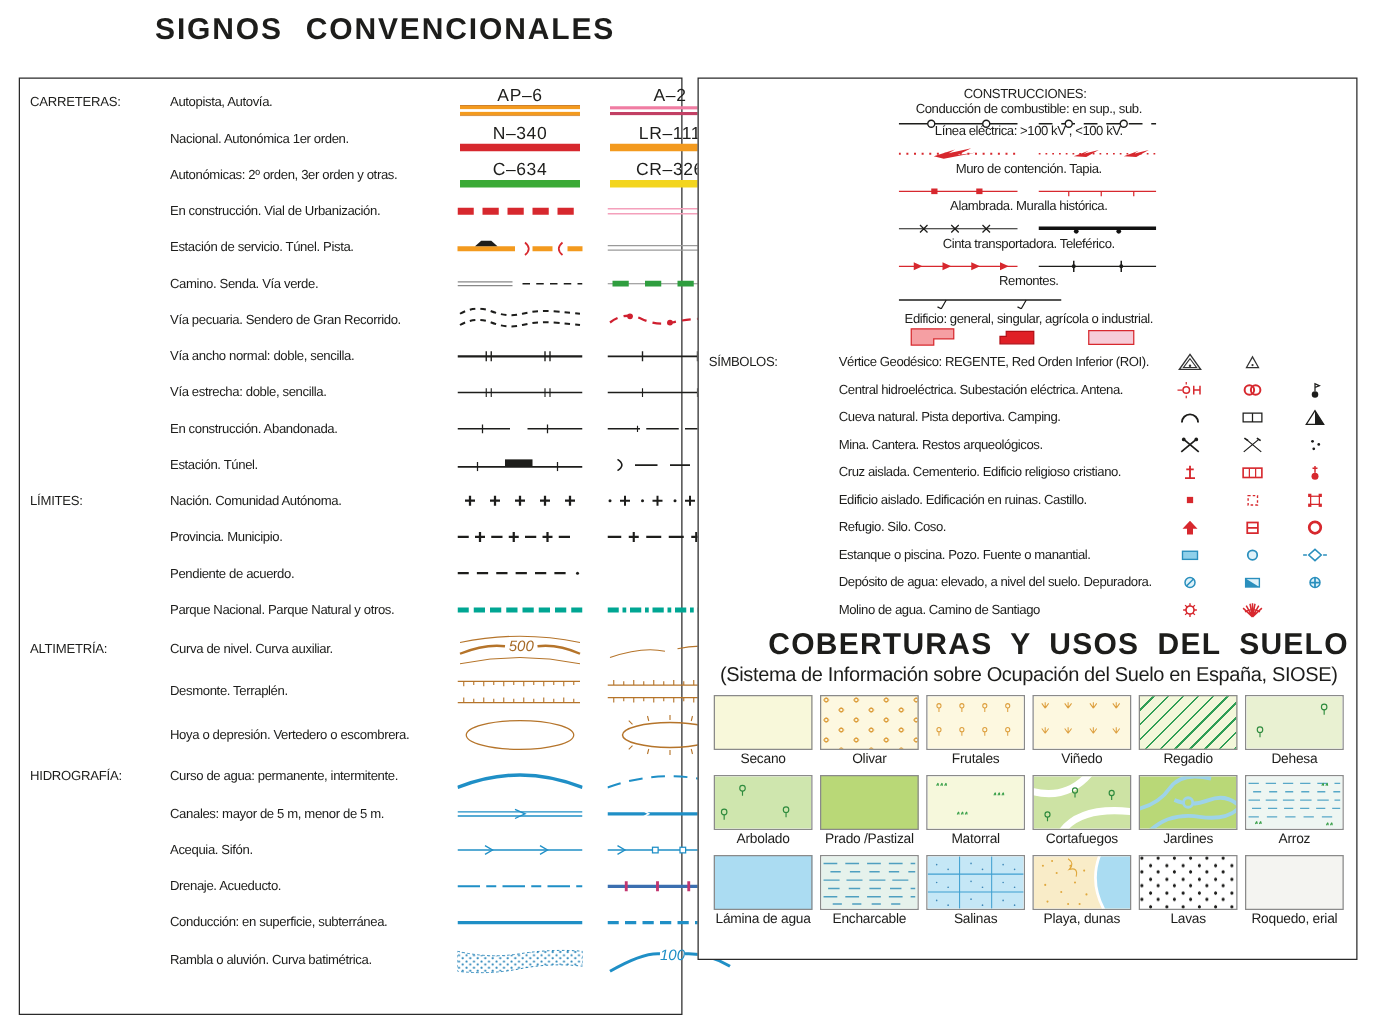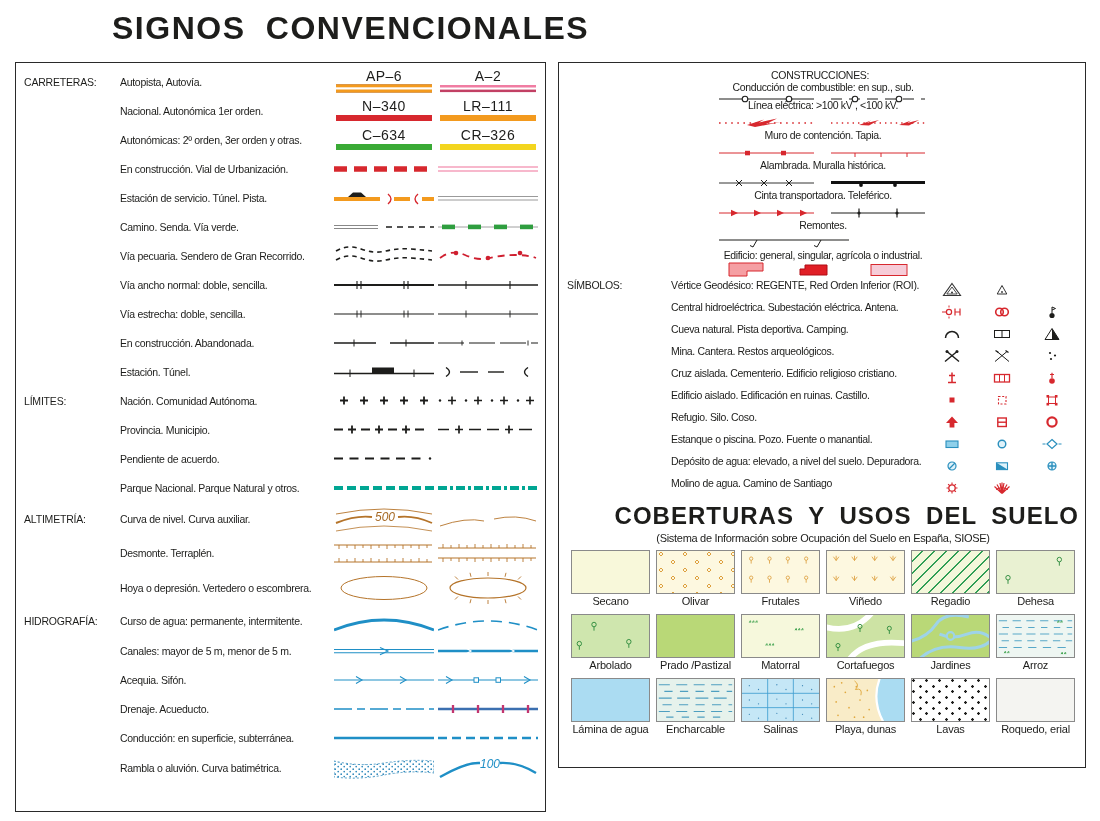--- a/index.html
+++ b/index.html
@@ -1,40 +1,40 @@
 <!DOCTYPE html>
 <html><head>
 <meta charset="utf-8">
 <style>
   html,body{margin:0;padding:0}
   body{width:1100px;height:821px;background:#fff;position:relative;
        font-family:"Liberation Sans",sans-serif;color:#1d1d1b;}
-  .main-title{position:absolute;left:112px;top:10px;font-size:32px;font-weight:bold;
+  .main-title{position:absolute;left:124px;top:10px;font-size:24px;font-weight:bold;
        letter-spacing:1.5px;word-spacing:10px;}
   .panel{position:absolute;border:1.6px solid #2a2a2a;background:#fff;box-sizing:border-box;}
   #left-panel{left:15px;top:62px;width:531px;height:750px;padding:4px 0 0 8px;}
   #right-panel{left:558px;top:62px;width:528px;height:706px;padding:6px 6px 0 8px;}
 
-  .lrow{display:flex;align-items:center;height:29px;}
+  .lrow{display:flex;align-items:center;height:29px;gap:16px;}
   .lrow.h34{height:34px}.lrow.h36{height:36px}.lrow.h30{height:30px}.lrow.h32{height:32px}
   .lcat{width:96px;flex:none;font-size:10.5px;letter-spacing:-0.2px;}
   .ldesc{width:212px;flex:none;font-size:10.5px;letter-spacing:-0.3px;}
   .lsym{width:104px;flex:none;display:flex;flex-direction:column;align-items:center;justify-content:flex-end;}
   .tag{font-size:14px;line-height:13px;letter-spacing:.5px;margin-bottom:1px;}
 
   .crow{display:flex;align-items:center;height:30px;flex-direction:column;}
-  .srow{display:flex;height:22px;}
+  .srow{display:flex;align-items:center;height:22px;}
   .ccat{width:104px;flex:none;font-size:10.5px;letter-spacing:-0.3px;}
   .cdesc{flex:1;font-size:10.5px;letter-spacing:-0.35px;}
   .csym{width:208px;flex:none;}
   .ssym{width:152px;flex:none;display:flex;}
   .slot{width:50px;display:flex;justify-content:center;align-items:center;}
 
   .cob-title{text-align:right;font-size:24px;font-weight:bold;letter-spacing:1px;word-spacing:7px;margin-top:3px;}
-  .cob-sub{text-align:center;font-size:11px;letter-spacing:-0.3px;margin-top:2px;}
+  .cob-sub{text-align:center;font-size:16px;letter-spacing:-0.3px;margin-top:2px;}
   .cob-grid{display:grid;grid-template-columns:repeat(6,1fr);gap:7px 6px;padding:6px 4px 0 4px;}
   .cell{text-align:center;}
   .sw{width:100%;height:44px;border:1px solid #8a8a8a;box-sizing:border-box;overflow:hidden;position:relative;}
   .sw svg{display:block;width:100%;height:100%;}
   .cl{font-size:11px;letter-spacing:-0.2px;margin-top:1px;}
 
   .bg-secano{background:#f8f8da;}
   .bg-olivar{background-color:#fdf8e0;
      background-image:radial-gradient(circle at center,rgba(0,0,0,0) 1.1px,#dd9f3e 1.2px 2px,rgba(0,0,0,0) 2.1px),
                       radial-gradient(circle at center,rgba(0,0,0,0) 1.1px,#dd9f3e 1.2px 2px,rgba(0,0,0,0) 2.1px);

